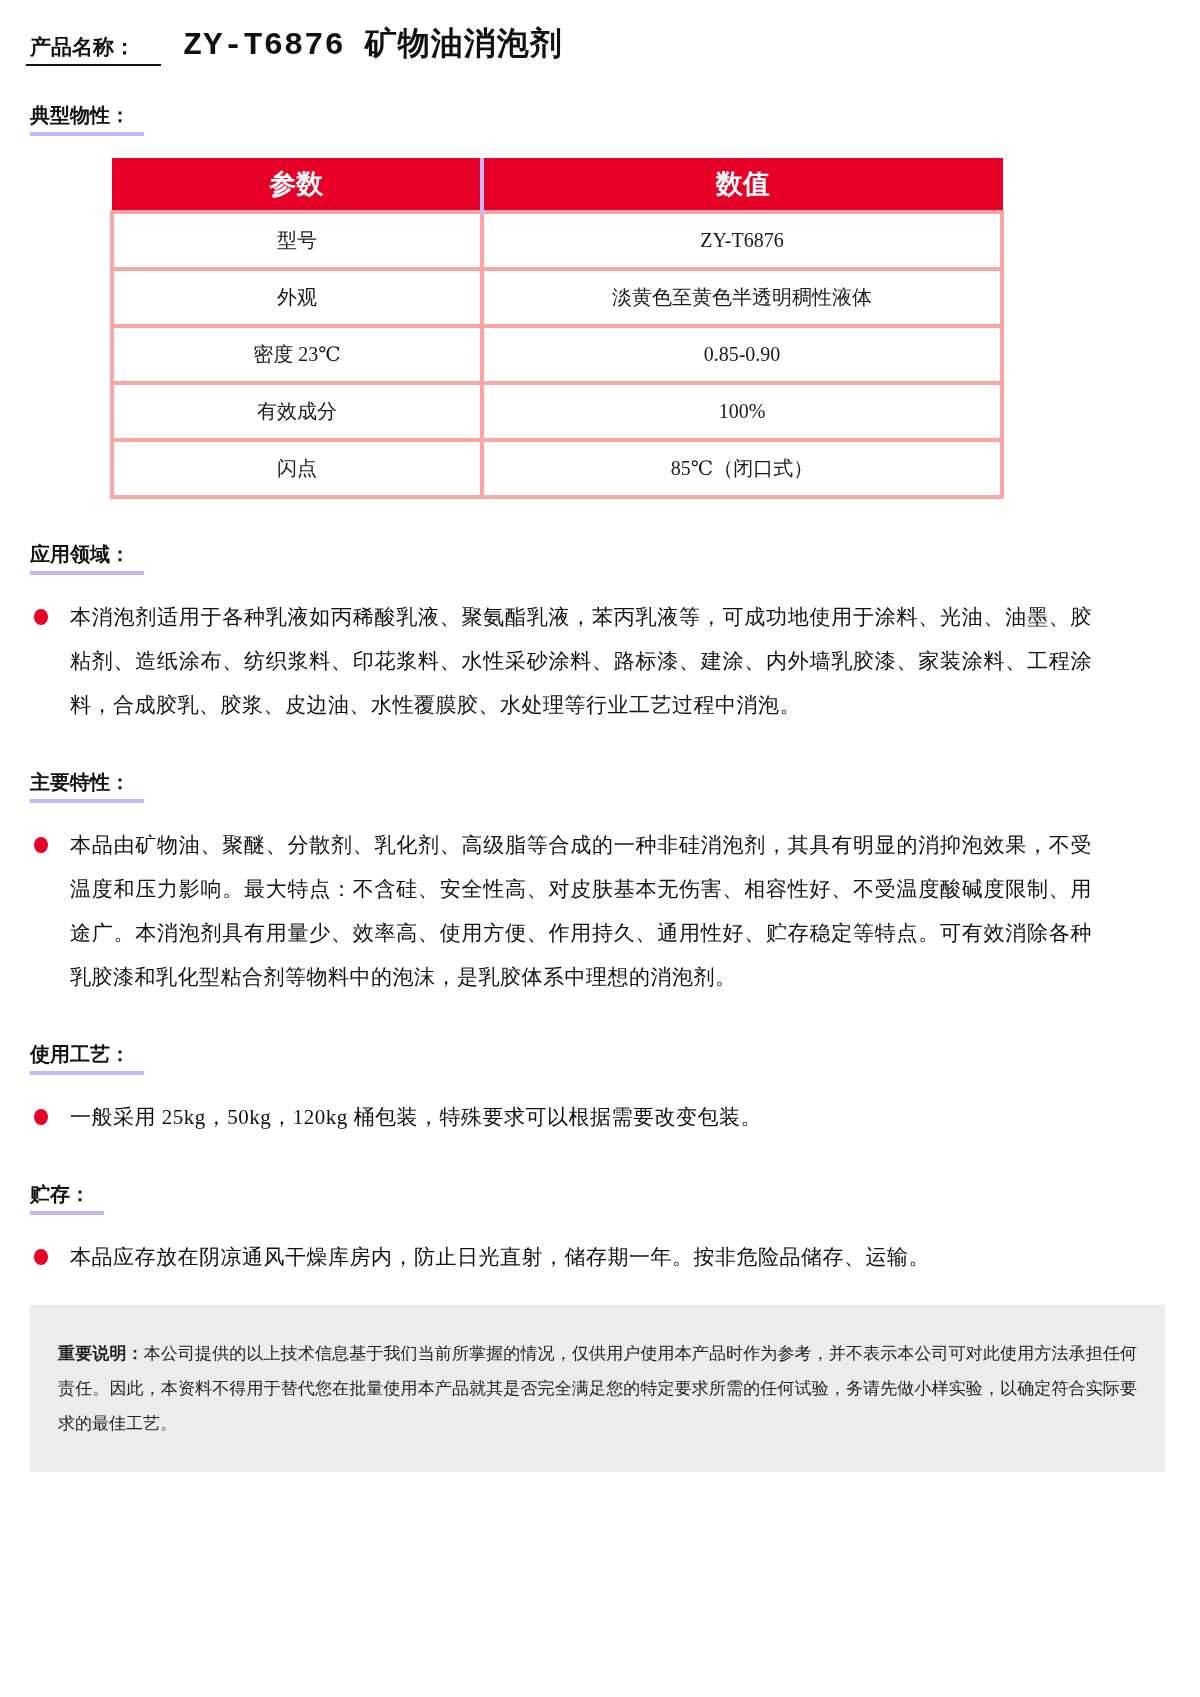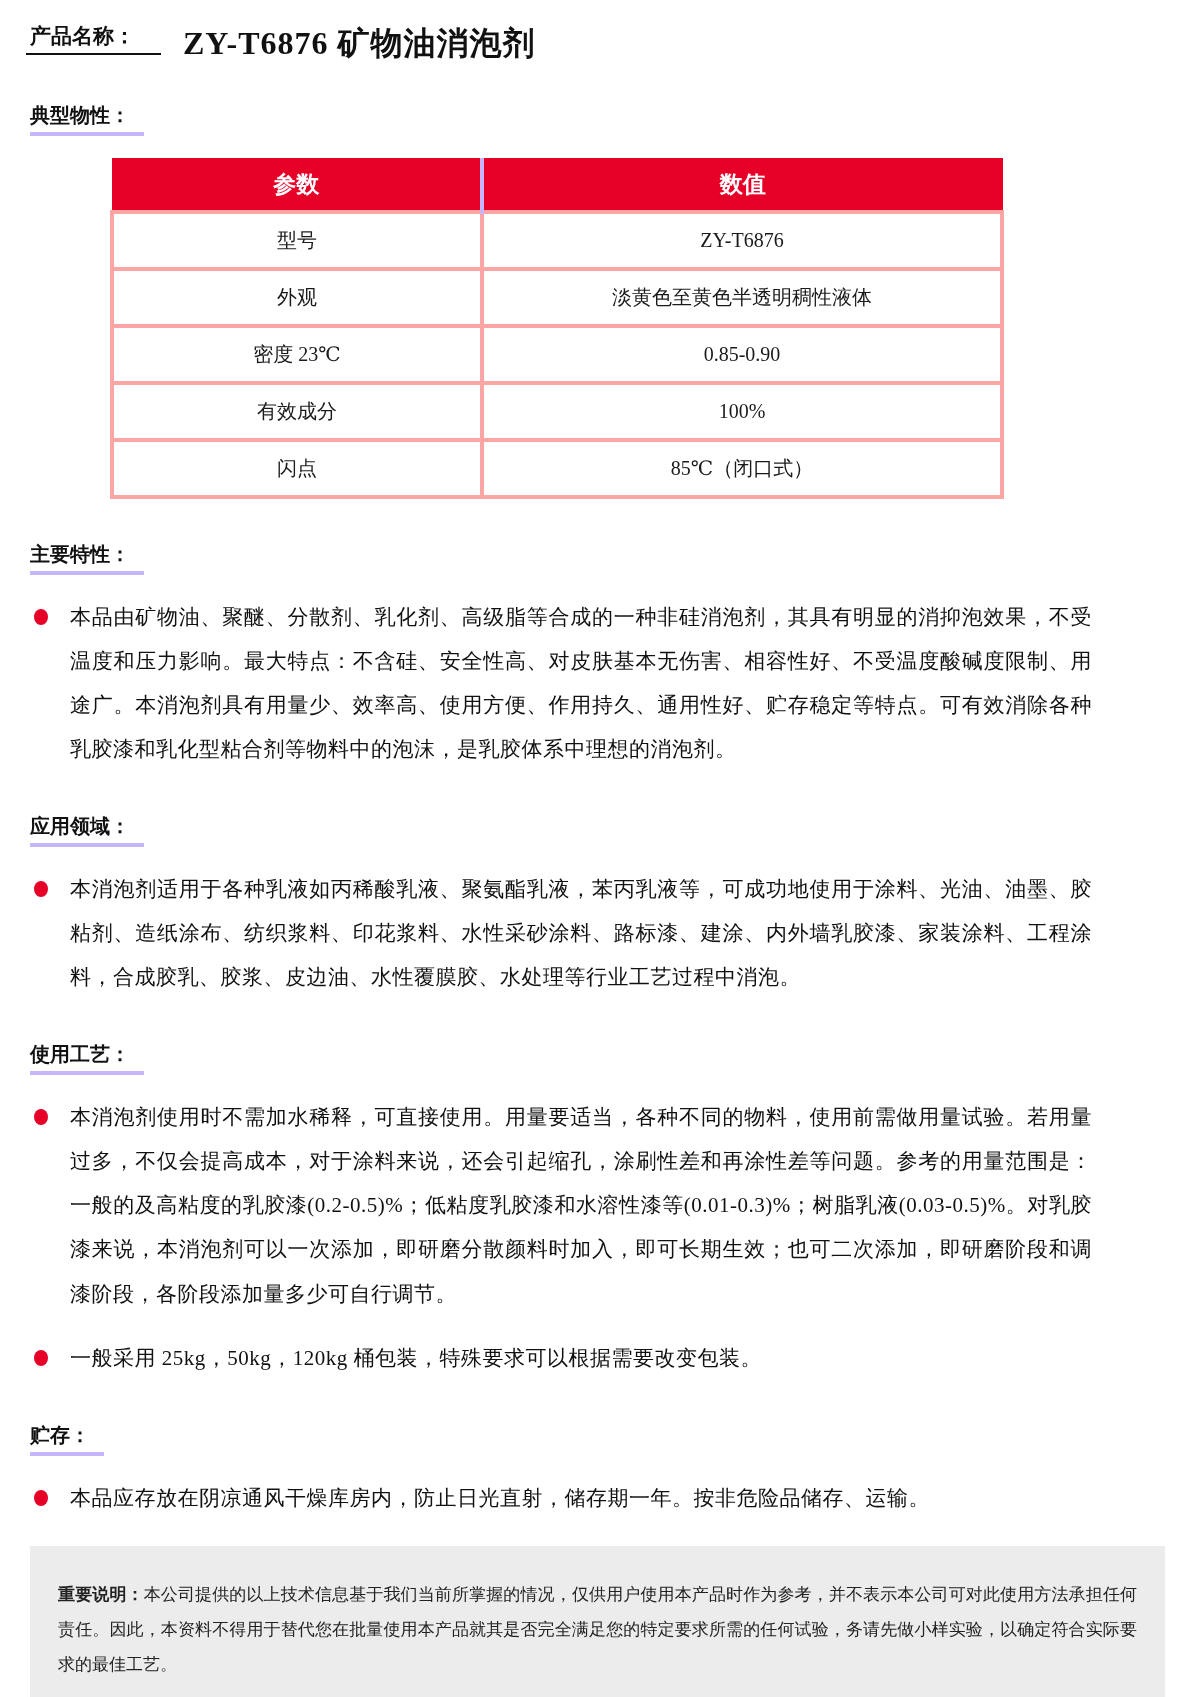--- a/index.html
+++ b/index.html
@@ -11,22 +11,23 @@
     font-family: "Liberation Serif", "DejaVu Serif", serif;
     color: #111111;
   }
   .page {
     padding: 22px 30px 0 30px;
   }
 
   
   .title-row {
     display: flex;
-    align-items: flex-start;
+    align-items: flex-end;
     margin-left: -4px;
+    font-family: Liberation Mono, monospace;
   }
   .title-label {
     font-size: 21px;
     font-weight: bold;
     border-bottom: 2px solid #111;
     padding: 0 26px 3px 4px;
   }
   .product-name {
     font-size: 32px;
     font-weight: bold;
@@ -50,21 +51,21 @@
     border-collapse: collapse;
     margin: 22px 0 0 80px;
     width: 890px;
     table-layout: fixed;
   }
   .prop-table col.c1 { width: 370px; }
   .prop-table col.c2 { width: 520px; }
   .prop-table th {
     background: #E60028;
     color: #ffffff;
-    font-size: 23px;
+    font-size: 27px;
     font-weight: bold;
     height: 53px;
     text-align: center;
     vertical-align: middle;
     border: 1px solid #E60028;
   }
   .prop-table th + th { border-left: 4px solid #c4b5fd; }
   .prop-table td {
     font-size: 20px;
     height: 57px;
@@ -153,41 +154,37 @@
         </tr>
         <tr>
           <td>闪点</td>
           <td>85℃（闭口式）</td>
         </tr>
       </tbody>
     </table>
   </div>
 
   <div>
+    <div><span class="sec-heading">应用领域：</span></div>
+    <div class="bullet-item">
+      <span class="bullet"></span>
+      <p class="bullet-text">本消泡剂适用于各种乳液如丙稀酸乳液、聚氨酯乳液，苯丙乳液等，可成功地使用于涂料、光油、油墨、胶粘剂、造纸涂布、纺织浆料、印花浆料、水性采砂涂料、路标漆、建涂、内外墙乳胶漆、家装涂料、工程涂料，合成胶乳、胶浆、皮边油、水性覆膜胶、水处理等行业工艺过程中消泡。</p>
+    </div>
+  </div>
+
+  <div>
     <div><span class="sec-heading">主要特性：</span></div>
     <div class="bullet-item">
       <span class="bullet"></span>
       <p class="bullet-text">本品由矿物油、聚醚、分散剂、乳化剂、高级脂等合成的一种非硅消泡剂，其具有明显的消抑泡效果，不受温度和压力影响。最大特点：不含硅、安全性高、对皮肤基本无伤害、相容性好、不受温度酸碱度限制、用途广。本消泡剂具有用量少、效率高、使用方便、作用持久、通用性好、贮存稳定等特点。可有效消除各种乳胶漆和乳化型粘合剂等物料中的泡沫，是乳胶体系中理想的消泡剂。</p>
     </div>
   </div>
 
   <div>
-    <div><span class="sec-heading">应用领域：</span></div>
-    <div class="bullet-item">
-      <span class="bullet"></span>
-      <p class="bullet-text">本消泡剂适用于各种乳液如丙稀酸乳液、聚氨酯乳液，苯丙乳液等，可成功地使用于涂料、光油、油墨、胶粘剂、造纸涂布、纺织浆料、印花浆料、水性采砂涂料、路标漆、建涂、内外墙乳胶漆、家装涂料、工程涂料，合成胶乳、胶浆、皮边油、水性覆膜胶、水处理等行业工艺过程中消泡。</p>
-    </div>
-  </div>
-
-  <div>
     <div><span class="sec-heading">使用工艺：</span></div>
-    <div class="bullet-item">
-      <span class="bullet"></span>
-      <p class="bullet-text">本消泡剂使用时不需加水稀释，可直接使用。用量要适当，各种不同的物料，使用前需做用量试验。若用量过多，不仅会提高成本，对于涂料来说，还会引起缩孔，涂刷性差和再涂性差等问题。参考的用量范围是：一般的及高粘度的乳胶漆(0.2-0.5)%；低粘度乳胶漆和水溶性漆等(0.01-0.3)%；树脂乳液(0.03-0.5)%。对乳胶漆来说，本消泡剂可以一次添加，即研磨分散颜料时加入，即可长期生效；也可二次添加，即研磨阶段和调漆阶段，各阶段添加量多少可自行调节。</p>
-    </div>
   </div>
 
   <div>
     <div class="bullet-item">
       <span class="bullet"></span>
       <p class="bullet-text">一般采用 25kg，50kg，120kg 桶包装，特殊要求可以根据需要改变包装。</p>
     </div>
   </div>
 
   <div>

